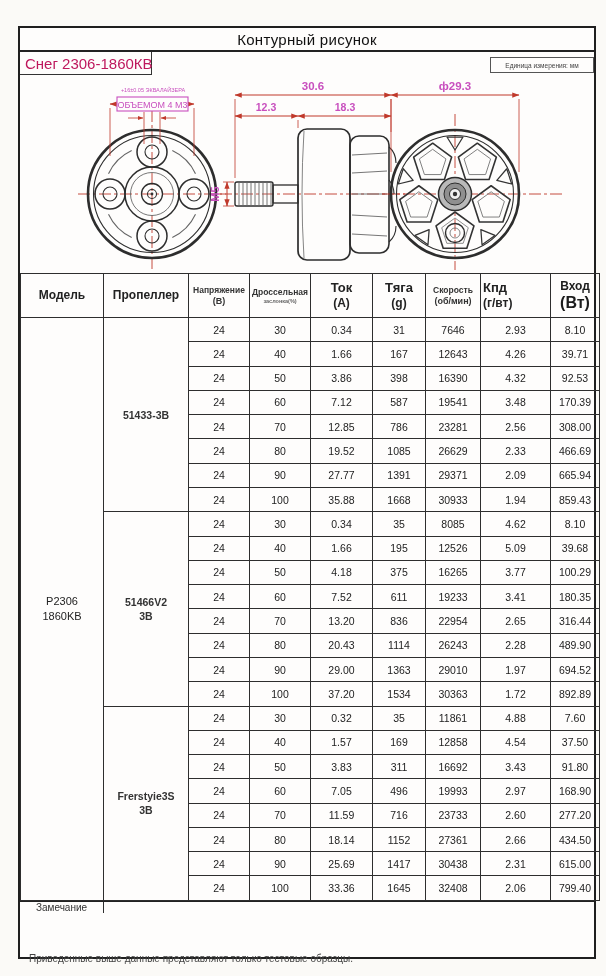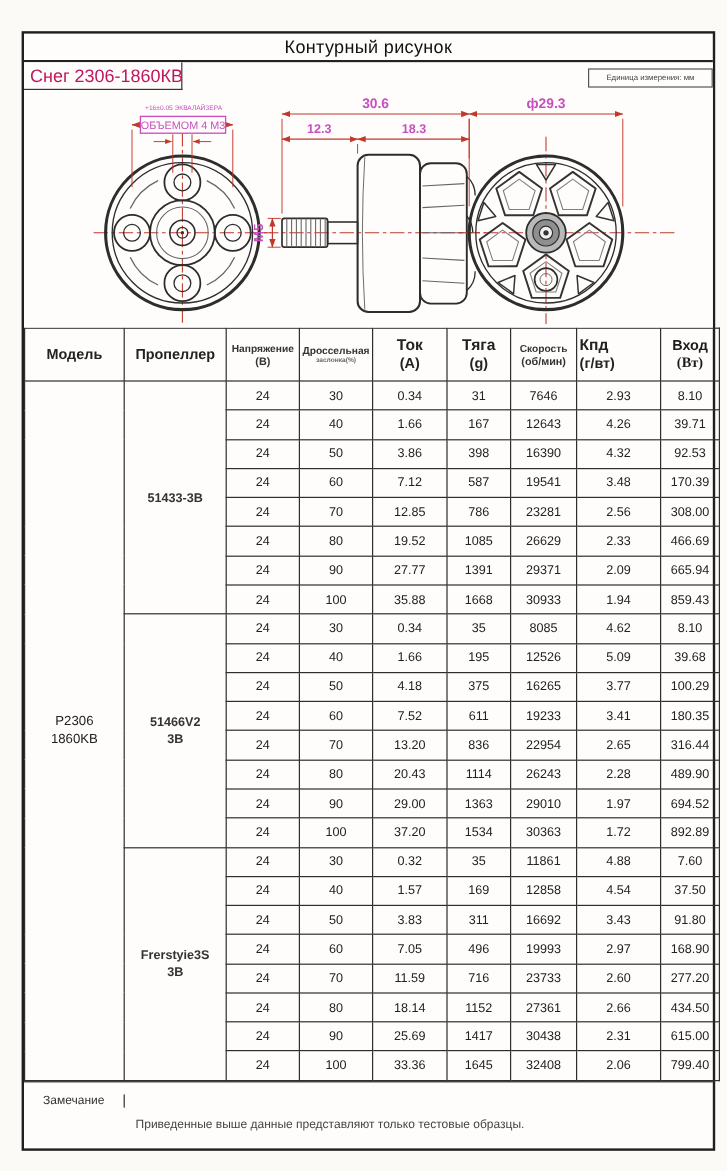--- a/index.html
+++ b/index.html
@@ -44,26 +44,26 @@
   .hdr .h1{line-height:1.25;}
   .hdr .h2{line-height:1.15;}
   .hdr.md{font-size:12px;color:#222;}
   .hdr.sm{font-size:8.5px;color:#333;}
   .hdr.sm .h2{font-size:9px;}
   .hdr.lg{font-size:13px;color:#222;}
   .hdr.lg .h2{font-size:12px;}
   .hdr.tiny2 .h2{font-size:5.5px;color:#666;}
   .hdr.leftal{text-align:left;padding-left:2px;}
   .hdr.boldal{font-weight:bold;font-size:12px;}
-  .hdr.boldal .h2{font-size:12px;font-weight:bold;font-family:Liberation Serif, serif;}
+  .hdr.boldal .h2{font-size:16px;font-weight:bold;}
   td.val{font-size:10.5px;color:#222;}
   td.model-cell{font-size:11px;color:#222;line-height:1.35;}
   td.prop-cell{font-size:10.5px;color:#333;line-height:1.35;font-weight:bold;}
   
-  .remark-row{height:32px;border-top:1.5px solid #222;display:flex;align-items:center;font-size:10px;color:#333;}
+  .remark-row{height:32px;border-top:1.5px solid #222;display:flex;align-items:flex-start;font-size:10px;color:#333;flex-direction:column;}
   .remark-label{width:84px;border-right:1px solid #2e2e2e;display:flex;align-items:center;justify-content:center;}
   .remark-text{flex:1;display:flex;align-items:center;padding-left:9px;color:#444;margin-top:40px;}
   
   .blk{stroke:#2d2d2d;fill:none;}
   .thin{stroke:#666;fill:none;}
   .red{stroke:#c0392b;fill:none;stroke-width:0.9;}
   .cl{stroke-dasharray:12 3 3 3;}
   .dim{stroke:#c0392b;stroke-width:1;fill:none;marker-start:url(#arr);marker-end:url(#arr);}
   .dime{stroke:#c0392b;stroke-width:0.8;fill:none;}
   .ptext{fill:#c84fbe;font-family:"Liberation Sans",sans-serif;}

